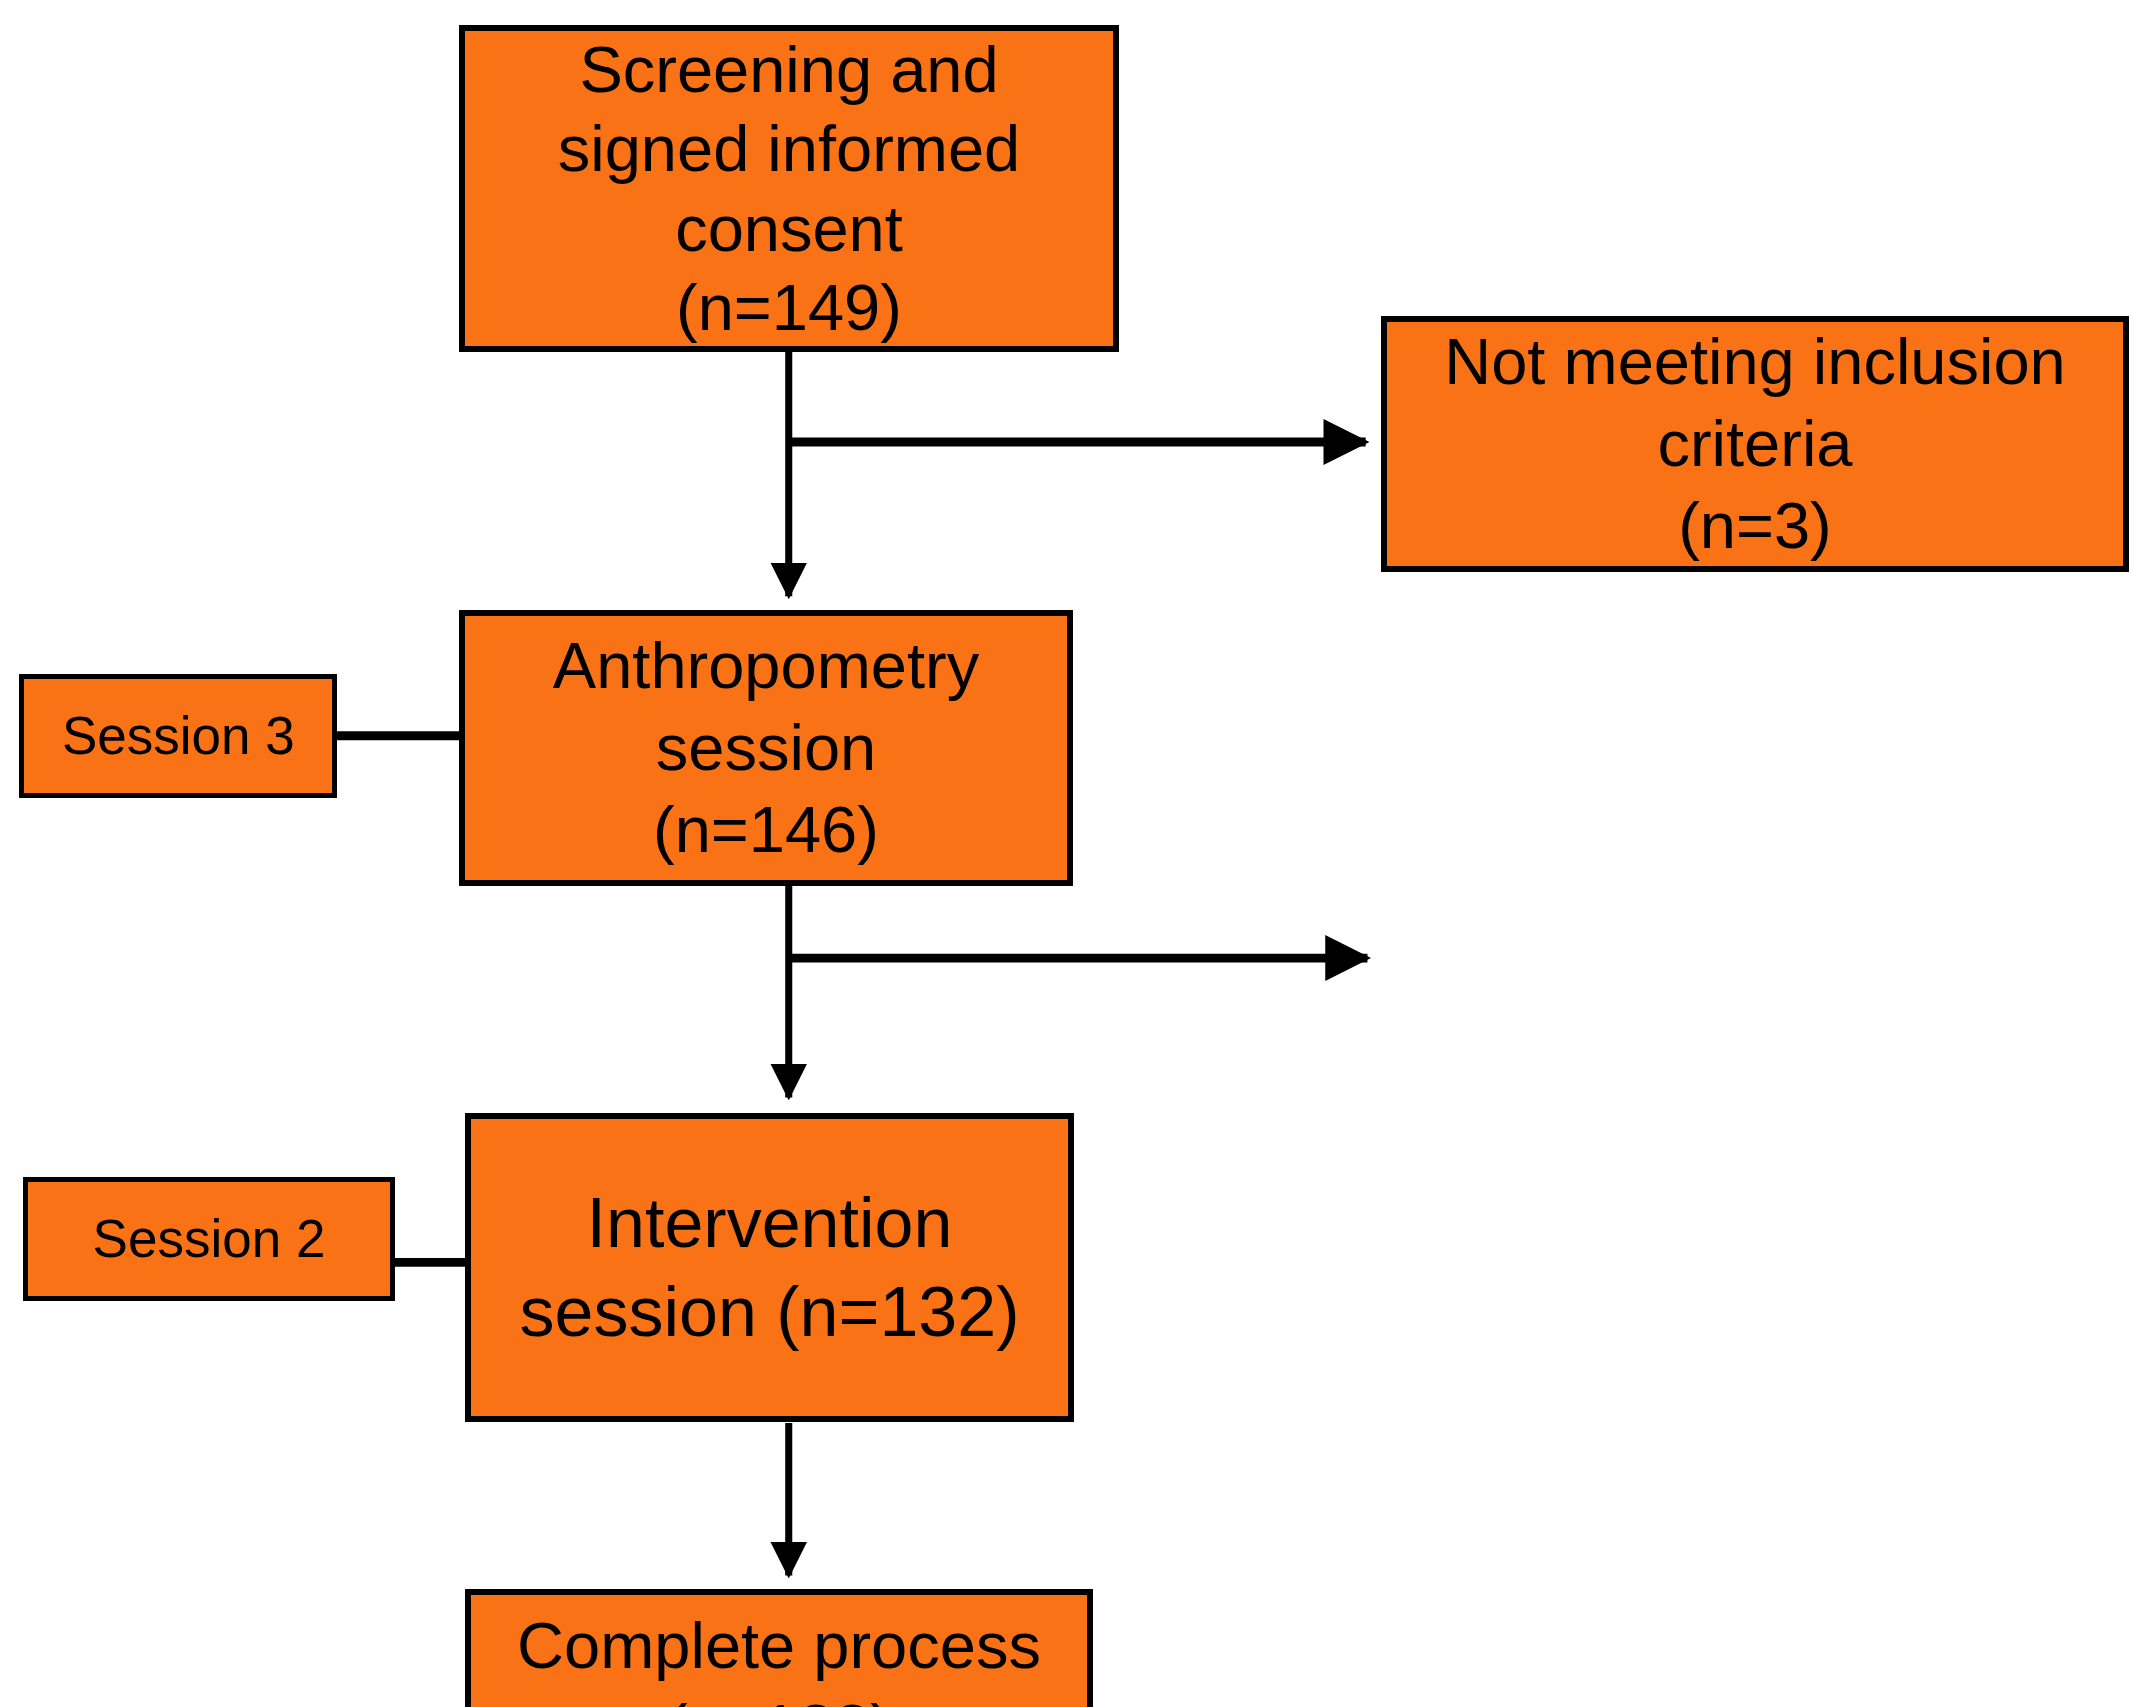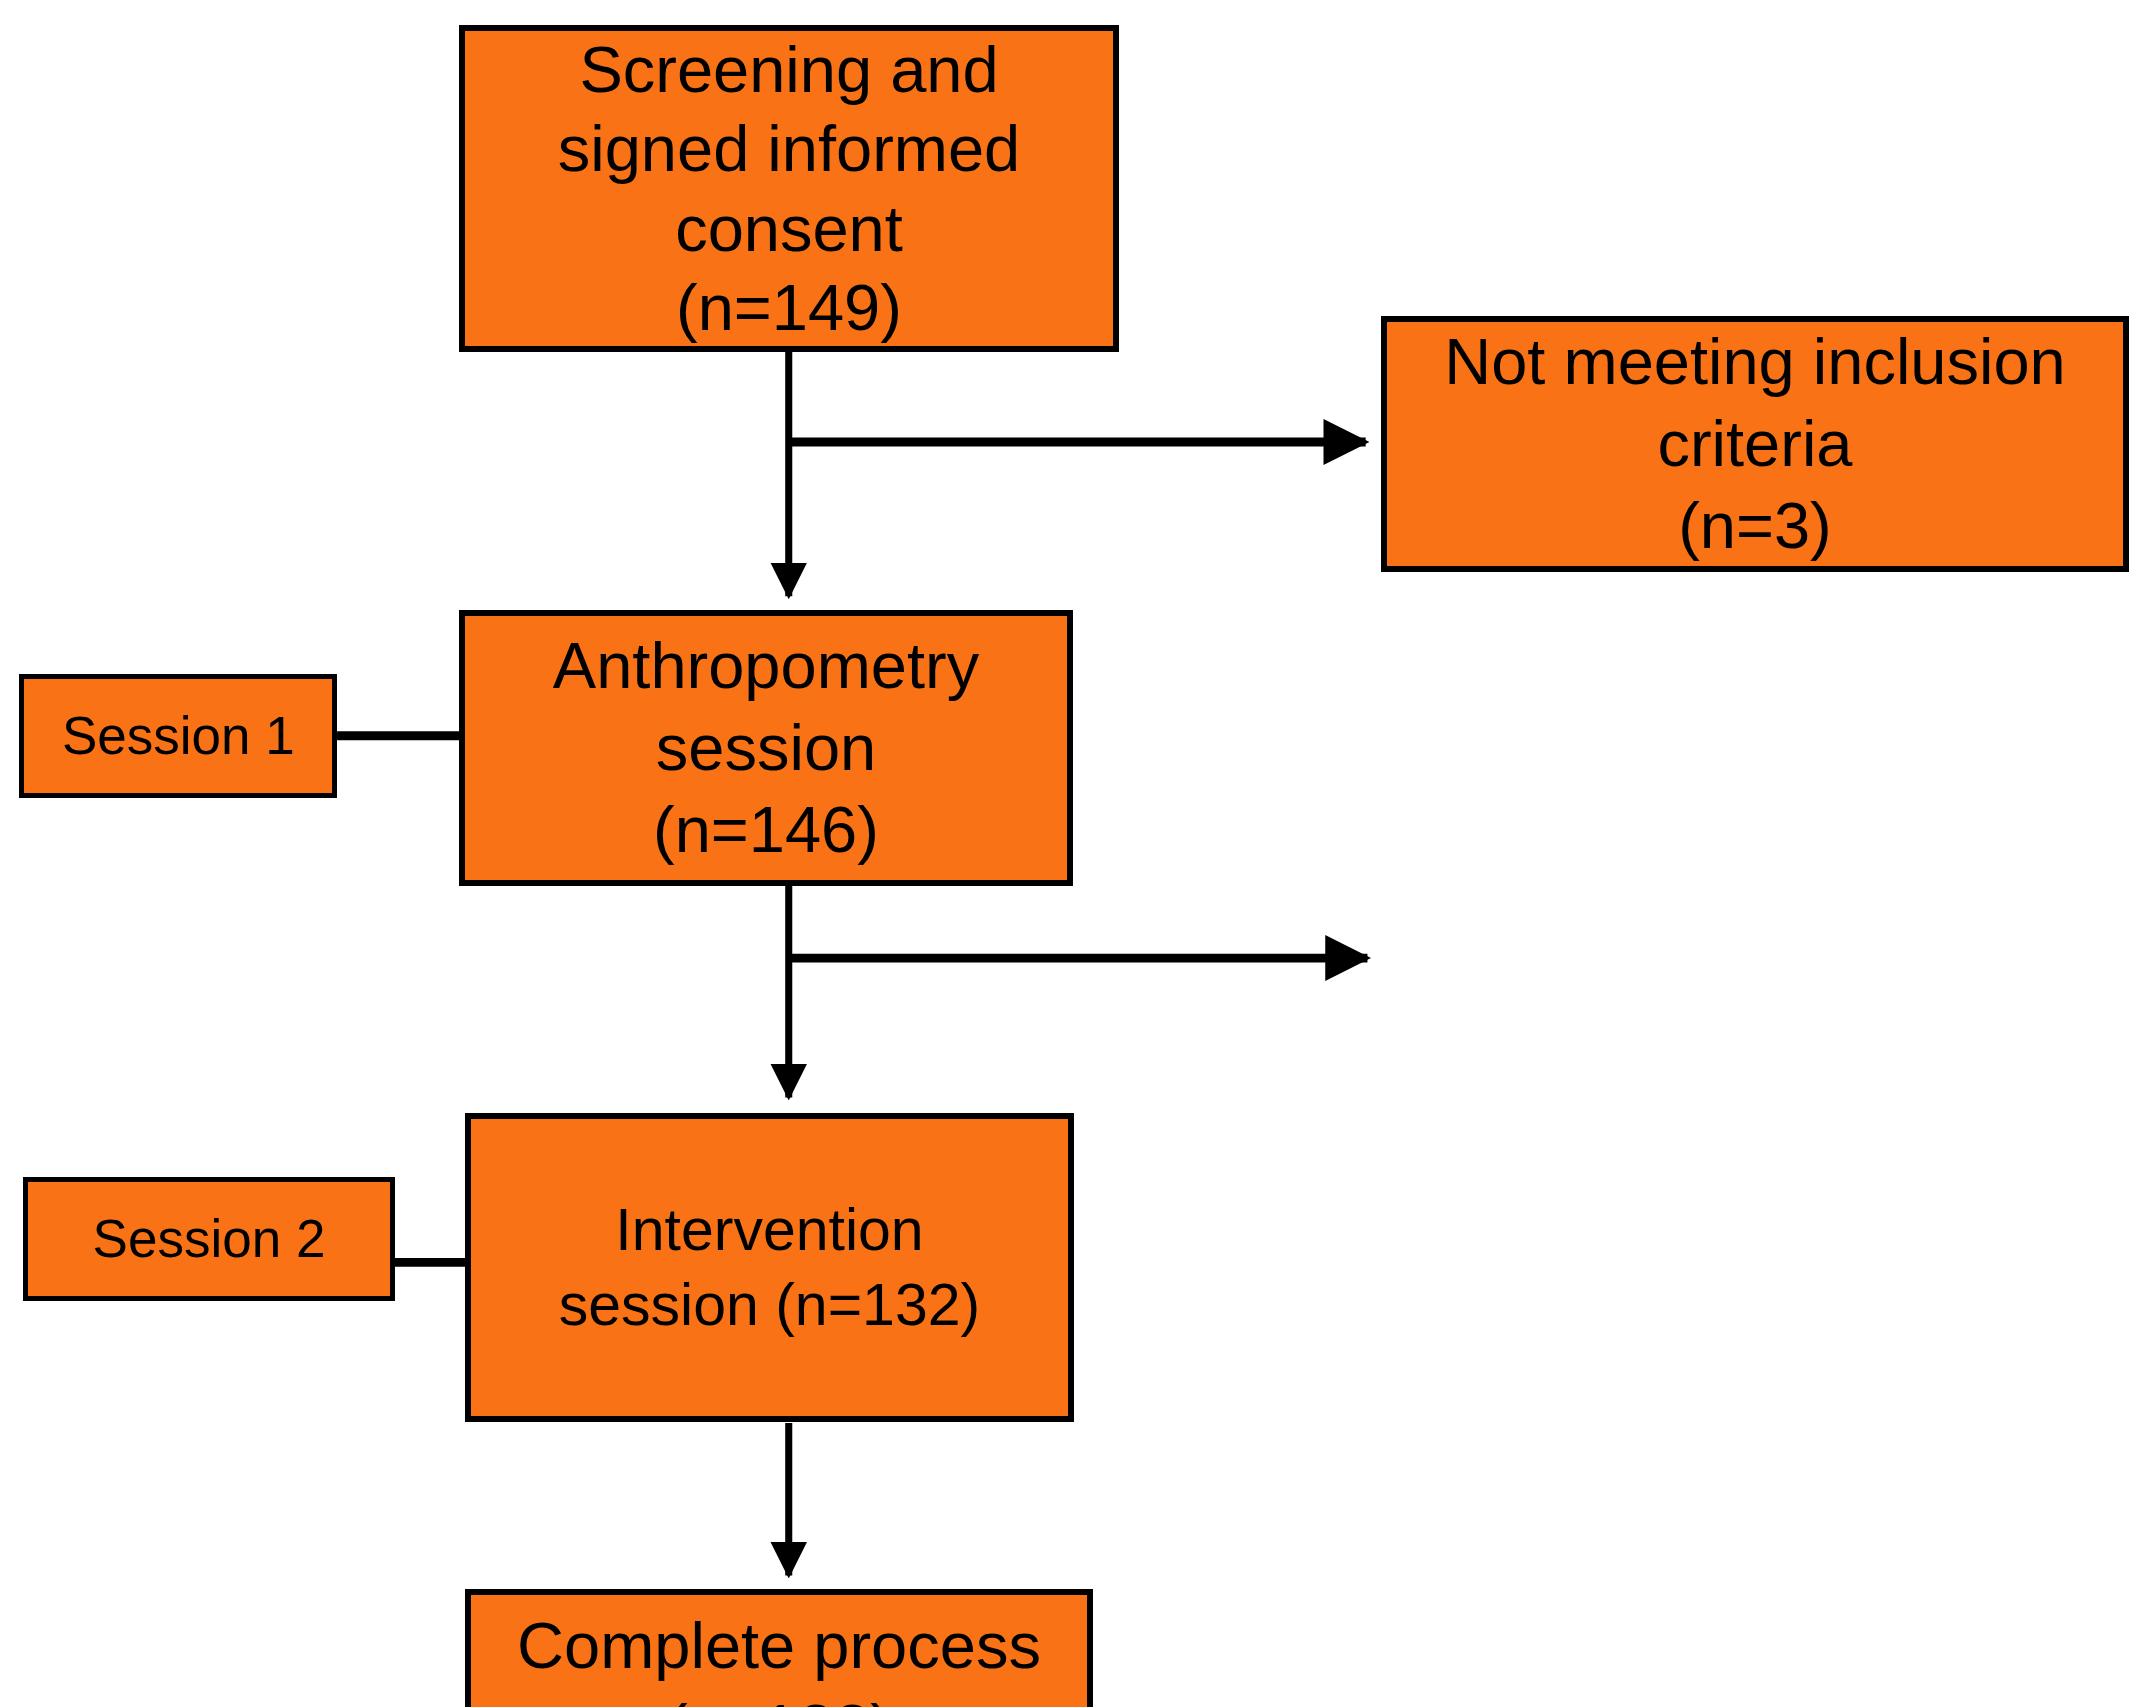--- a/index.html
+++ b/index.html
@@ -50,21 +50,21 @@
   #node-excluded    { left: 1381px; top: 316px;  width: 748px; height: 256px; font-size: 65px; }
 
   #node-session1    { left: 19.4px;   top: 674px;  width: 318px; height: 124px; font-size: 53px; border-width: 5.3px; }
 
   #node-anthro      { left: 459px;  top: 610px;  width: 614px; height: 276px; font-size: 65px; }
 
   #node-notattend   { left: 1382px; top: 796px;  width: 470px; height: 342px; font-size: 65px; }
 
   #node-session2    { left: 23px;   top: 1177px; width: 372px; height: 124px; font-size: 53px; border-width: 5.3px; }
 
-  #node-intervention{ left: 465px;  top: 1113px; width: 609px; height: 309px; font-size: 59px; }
+  #node-intervention{ left: 465px;  top: 1113px; width: 609px; height: 309px; font-size: 70px; }
 
   #node-complete    { left: 465px;  top: 1589px; width: 628px; height: 195px; font-size: 65px; }
 </style>
 </head>
 <body>
 
 <div id="stage">
 
   <svg id="flow-svg" viewBox="0 0 2437 1935" xmlns="http://www.w3.org/2000/svg">
     <defs>
@@ -109,21 +109,21 @@
 (n=149)</span>
   </div>
 
   <div class="node" id="node-excluded">
     <span class="node-label">Not meeting inclusion
 criteria
 (n=3)</span>
   </div>
 
   <div class="node" id="node-session1">
-    <span class="node-label">Session 1</span>
+    <span class="node-label">Session 3</span>
   </div>
 
   <div class="node" id="node-anthro">
     <span class="node-label">Anthropometry
 session
 (n=146)</span>
   </div>
 
 
   <div class="node" id="node-session2">

